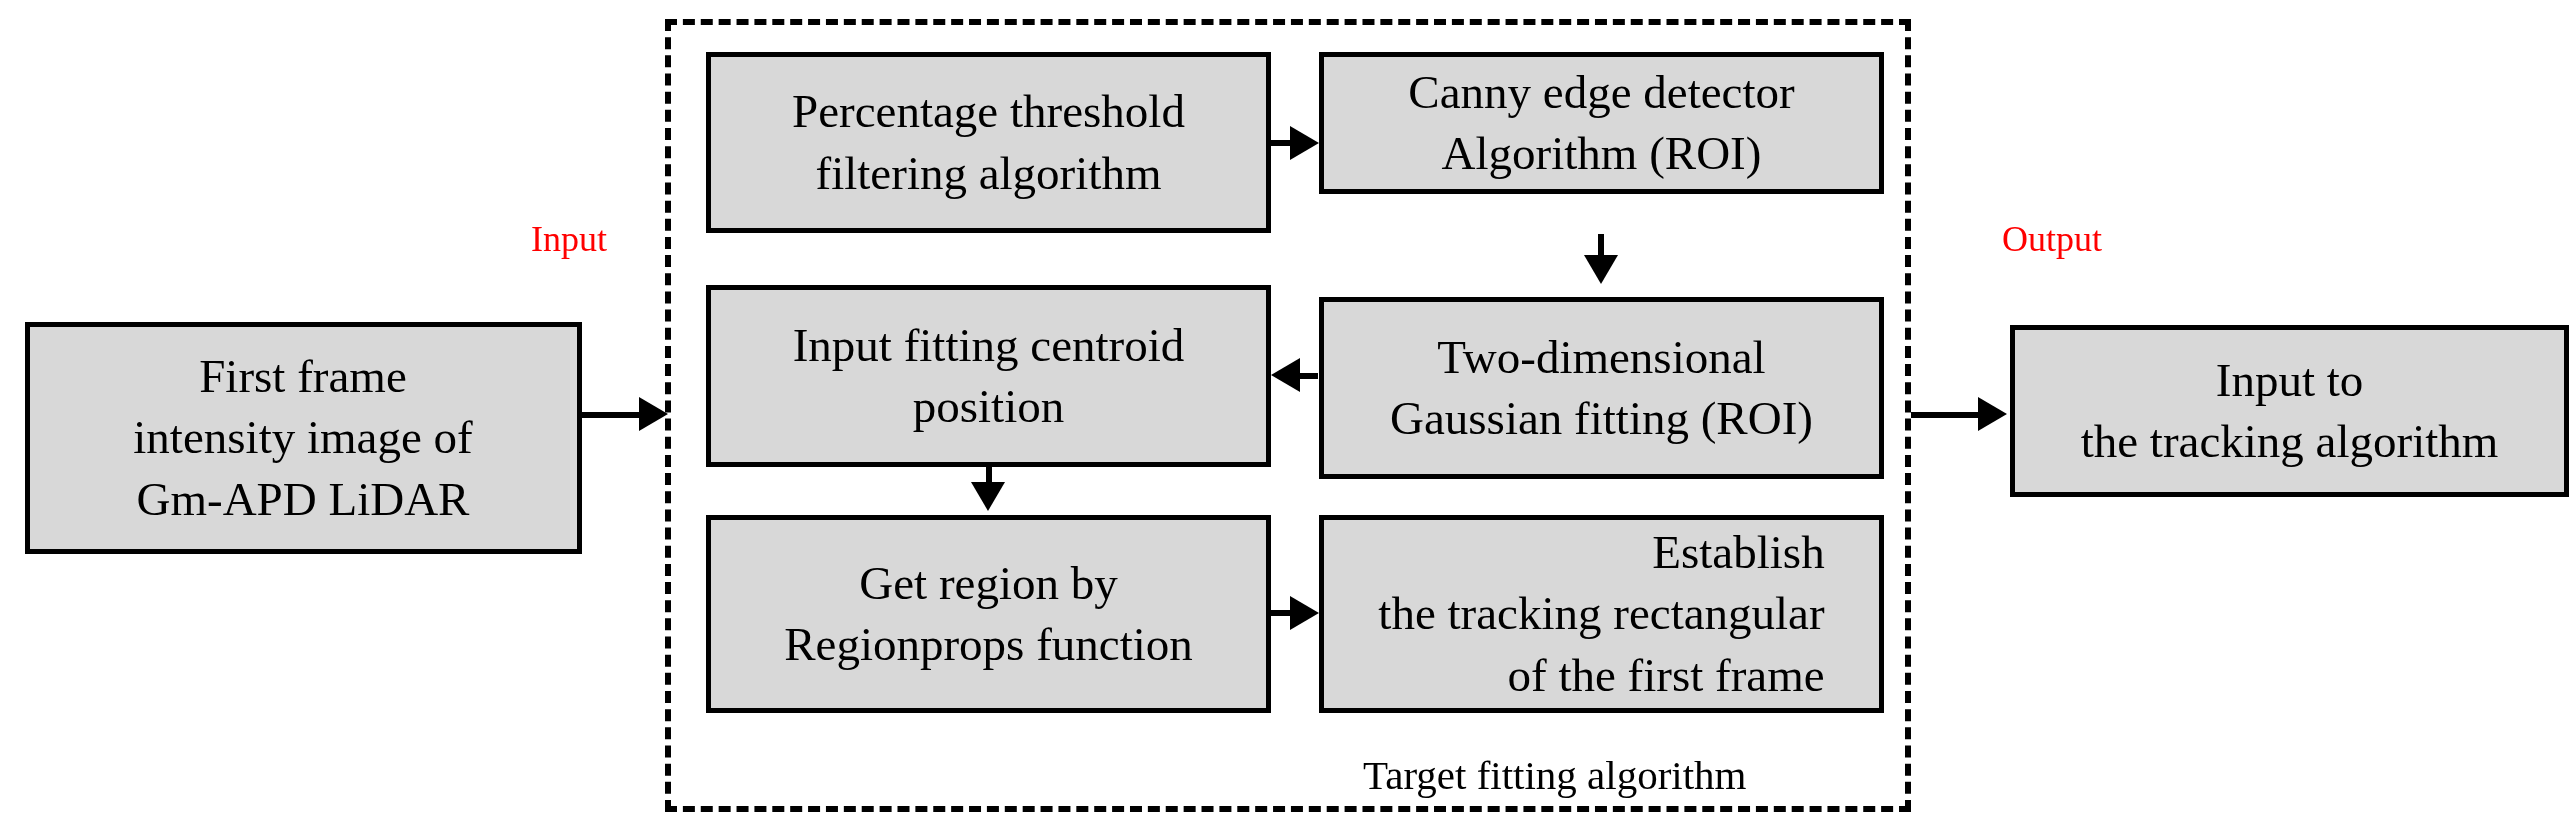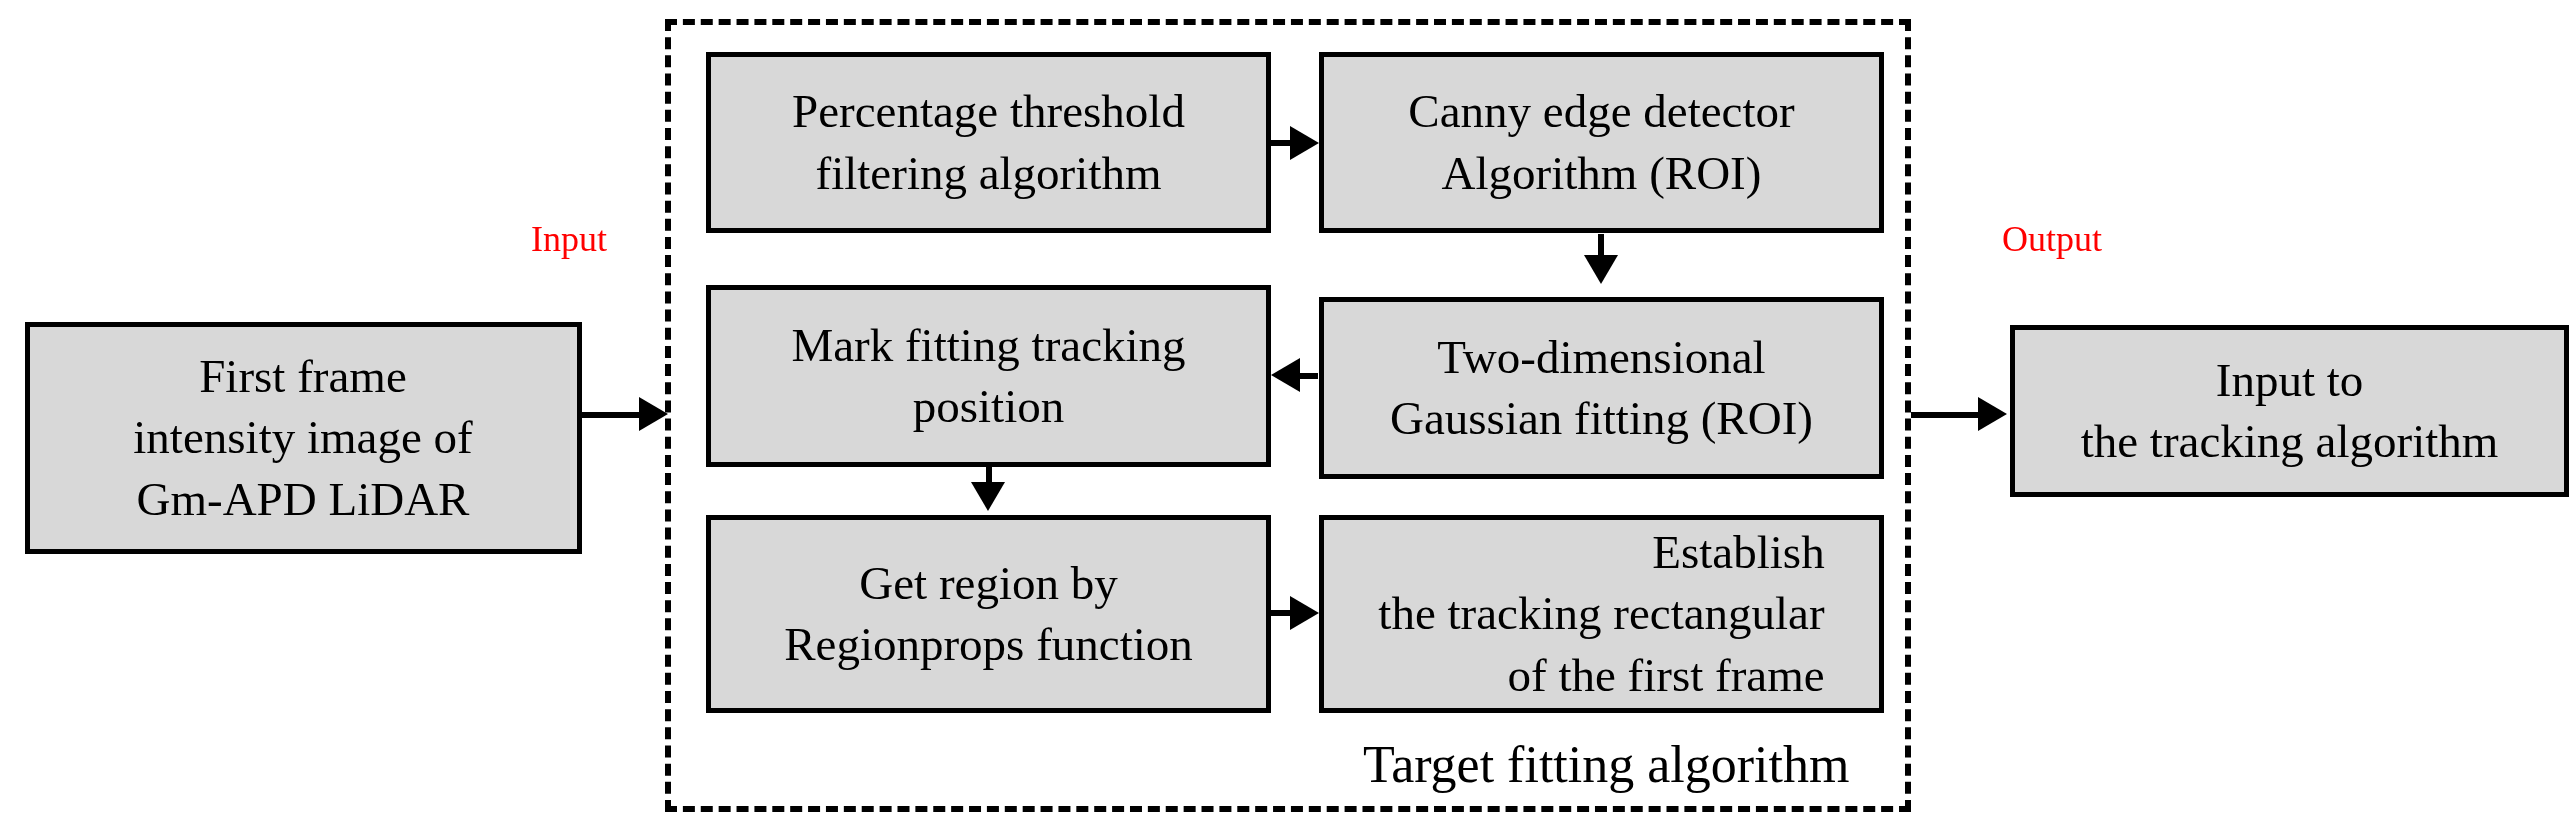--- a/index.html
+++ b/index.html
@@ -31,43 +31,43 @@
     color:#000000;
     line-height:1.30;
     font-size:47px;
     padding:0 10.7px;
   }
   .box .txt{display:block;white-space:pre-line;}
 
   
   #box-first-frame{ left:24.5px;  top:322px; width:557px; height:232px; }
   #box-pct-thresh { left:706px; top:52px;  width:565px; height:181px; }
-  #box-canny      { left:1319px;top:52px;  width:565px; height:181px; }
+  #box-canny      { left:1319px;top:52px;  width:565px; height:142px; }
   #box-mark-centroid{left:706px;top:285px; width:565px; height:182px; }
   #box-gaussian   { left:1319px;top:285px; width:565px; height:182px;margin-top:12px; }
   #box-regionprops{ left:706px; top:515px; width:565px; height:198px; }
   #box-establish  { left:1319px;top:515px; width:565px; height:198px;text-align:right; }
   #box-tracking   { left:2010px;top:325px; width:559px; height:172px; }
 
   
   .edge-label{
     position:absolute;
     color:#ff0000;
     font-size:36px;
     line-height:1;
     white-space:nowrap;
   }
   #label-input { left:531px;  top:221px; }
   #label-output{ left:2002px; top:221px; }
 
   
   #label-target-fitting{
     position:absolute;
-    left:1363px; top:735px;
-    font-size:52px;
+    left:1363px; top:751px;
+    font-size:41px;
     color:#000000;
     white-space:nowrap;
   }
 
   
   .h-line{position:absolute;height:6.1px;background:#000000;}
   .v-line{position:absolute;width:6.1px;background:#000000;}
 
   .arrow-right{
     position:absolute;
@@ -108,21 +108,21 @@
     <span class="txt">Percentage threshold
 filtering algorithm</span>
   </div>
 
   <div class="box" id="box-canny">
     <span class="txt">Canny edge detector
 Algorithm (ROI)</span>
   </div>
 
   <div class="box" id="box-mark-centroid">
-    <span class="txt">Mark fitting tracking
+    <span class="txt">Input fitting centroid
 position</span>
   </div>
 
   <div class="box" id="box-gaussian">
     <span class="txt">Two-dimensional
 Gaussian fitting (ROI)</span>
   </div>
 
   <div class="box" id="box-regionprops">
     <span class="txt">Get region by

